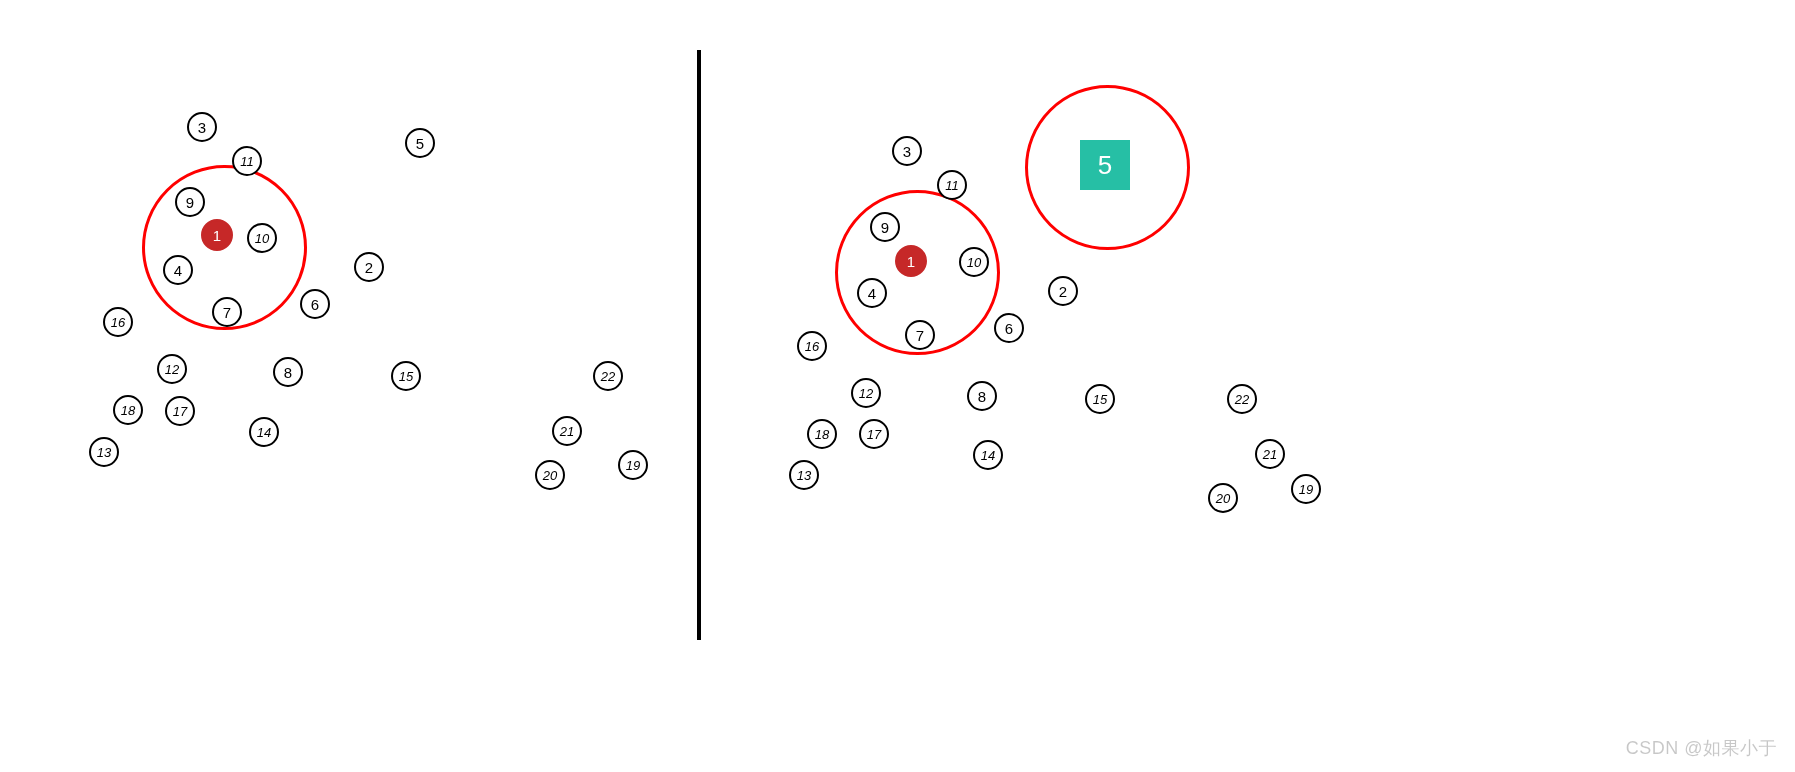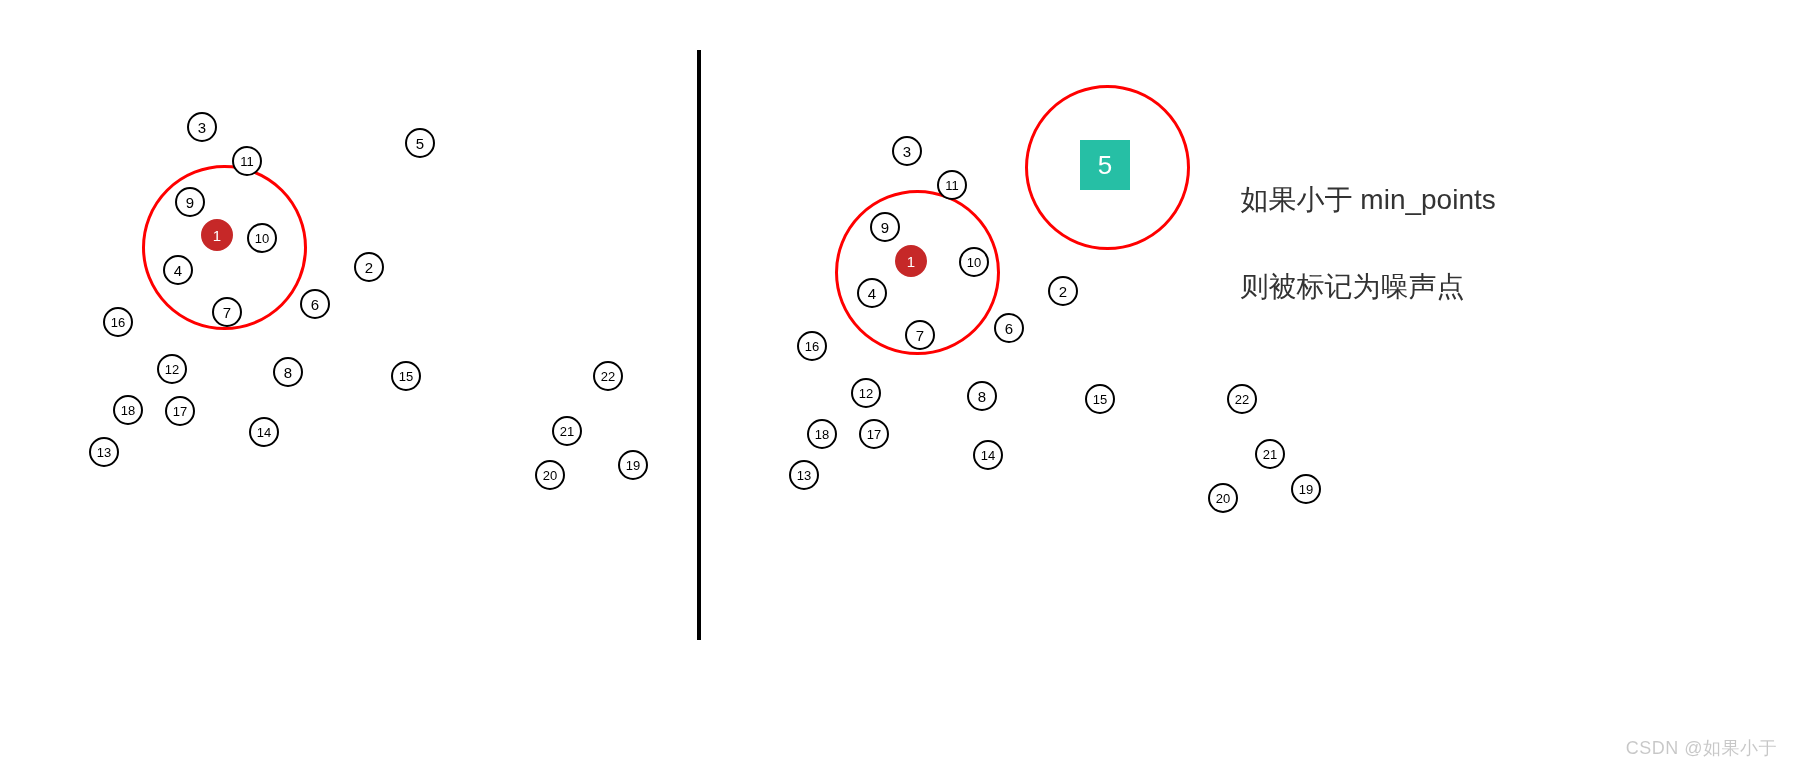--- a/index.html
+++ b/index.html
@@ -36,20 +36,21 @@
     display: flex;
     align-items: center;
     justify-content: center;
     font-size: 15px;
     font-weight: 500;
     color: #000000;
     line-height: 1;
   }
   .node.small-text {
     font-size: 13px;
+    font-style: italic;
   }
   .node.core {
     background: #c62828;
     border-color: #c62828;
     color: #ffffff;
     width: 32px;
     height: 32px;
   }
   .red-circle {
     position: absolute;
@@ -227,17 +228,16 @@
     </div>
     <div class="node small-text" style="left: 508px; top: 483px;">
       <span>20</span>
     </div>
     <div class="node small-text" style="left: 591px; top: 474px;">
       <span>19</span>
     </div>
   </div>
 
 <div class="annotation" style="left:1225px;top:135px;">
-  <span>如果小于 min_points</span><br>
-  <span>则被标记为噪声点</span>
+  <br>
 </div>
 
 <div class="watermark">CSDN @如果小于</div>
 
 </body></html>

